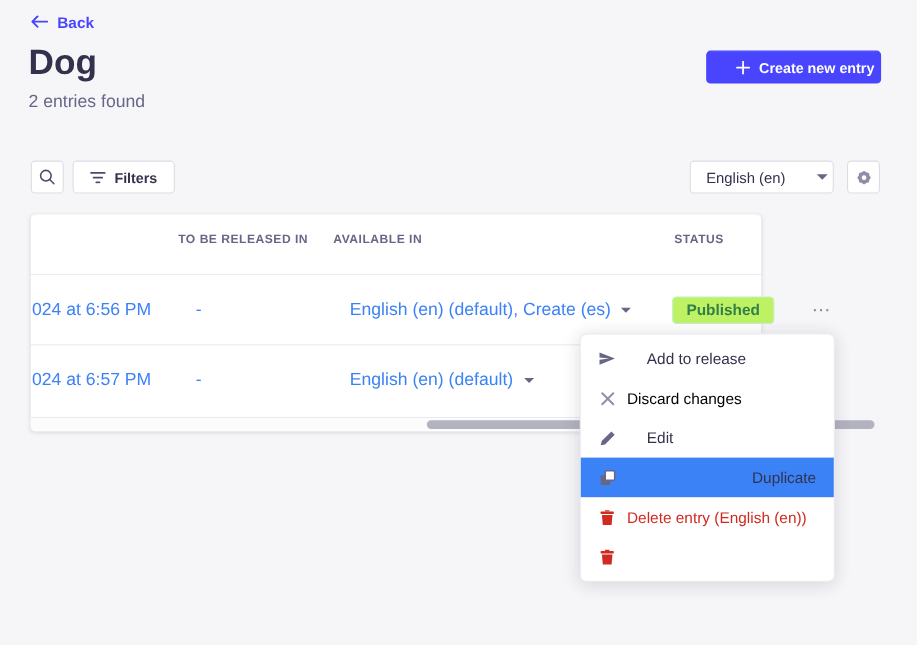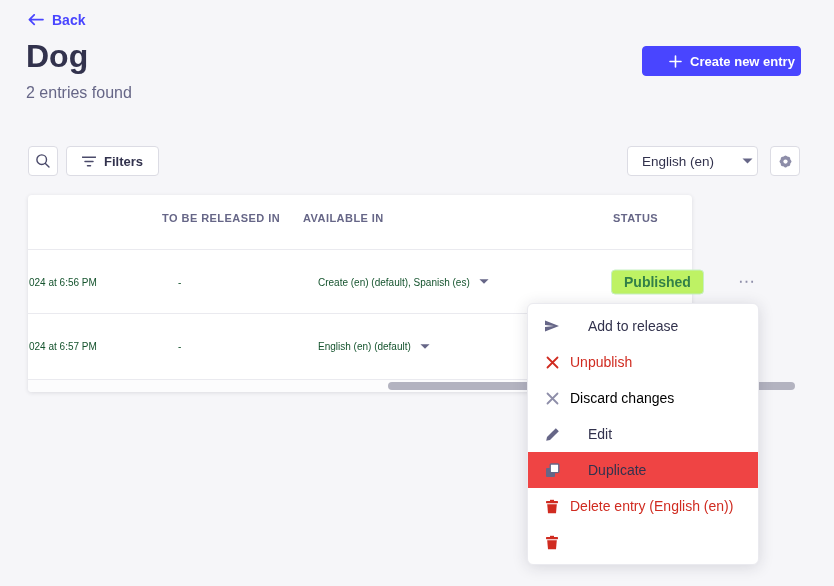--- a/index.html
+++ b/index.html
@@ -75,21 +75,21 @@
   .th-available { left:275px; }
   .th-status { left:585px; }
 
   .trow {
     position:absolute; left:0; right:0; height:64px; cursor:pointer;
   }
   .trow-1 { top:55px; border-bottom:1px solid #eaeaef; }
   .trow-2 { top:119px; }
   .cell {
     position:absolute; top:50%; transform:translateY(-50%);
-    font-size:10px; color:#14532d; white-space:nowrap;
+    font-size:16px; color:#3b82f6; white-space:nowrap;
   }
   .cell-updated { left:1px; }
   .cell-released { left:150px; }
   .cell-available { left:290px; display:flex; align-items:center; gap:9px; }
   .status-badge {
     position:absolute; left:583px; top:50%; transform:translateY(-50%);
     background:#bef264; border:1px solid #c6f0c2; border-radius:4px;
     color:#328048; font-size:14px; font-weight:600;
     padding:3px 12px 4px;
   }
@@ -118,21 +118,21 @@
     padding:4px 0; z-index:10;
   }
   .menu-item {
     height:36px; display:flex; align-items:center; gap:10px;
     padding:0 16px; font-size:14px; cursor:pointer;
   }
   .menu-item .mi-icon { width:16px; height:16px; display:flex; align-items:center; justify-content:center; flex:none; }
   .mi-default { color:#32324d;gap:28px; }
   .mi-danger { color:#d02b20; }
   .mi-disabled { color:#000000; cursor:default; }
-  .mi-highlighted { background:#ef4444; }
+  .mi-highlighted { background:#3b82f6;justify-content:space-between; }
 </style>
 </head>
 <body>
 
 <div id="app">
 
   <a class="back-link">
     <span style="display:flex;">
       <svg width="16" height="12" viewBox="0 0 16 12">
           <path d="M6.2 0.8 L1.4 5.6 L6.2 10.4 M1.6 5.6 H15" stroke="#4945ff" stroke-width="1.7" fill="none" stroke-linecap="round" stroke-linejoin="round"></path>
@@ -190,21 +190,21 @@
     <div class="thead">
       <div class="th th-released">TO BE RELEASED IN</div>
       <div class="th th-available">AVAILABLE IN</div>
       <div class="th th-status">STATUS</div>
     </div>
 
     <div class="trow trow-1">
       <div class="cell cell-updated">024 at 6:56 PM</div>
       <div class="cell cell-released">-</div>
       <div class="cell cell-available">
-        <span>Create (en) (default), Spanish (es)</span>
+        <span>English (en) (default), Create (es)</span>
         <span style="display:flex;">
           <svg width="10" height="6" viewBox="0 0 11 6">
               <path d="M0.5 0.5 H10.5 L5.5 5.5 Z" fill="#666687"></path>
             </svg>
         </span>
       </div>
       <span class="status-badge">Published</span>
       <button class="more-btn">⋯</button>
     </div>
 
@@ -230,28 +230,20 @@
 
     <div class="menu-item mi-default">
       <span class="mi-icon">
         <svg width="16" height="16" viewBox="0 0 16 16">
             <path d="M1 13.5 L15 8 L1 2.5 L1 7 L10 8 L1 9 Z" fill="#666687"></path>
           </svg>
       </span>
       <span>Add to release</span>
     </div>
 
-    <div class="menu-item mi-danger">
-      <span class="mi-icon">
-        <svg width="13" height="13" viewBox="0 0 13 13">
-            <path d="M1.5 1.5 L11.5 11.5 M11.5 1.5 L1.5 11.5" stroke="#d02b20" stroke-width="1.8" stroke-linecap="round"></path>
-          </svg>
-      </span>
-      <span>Unpublish</span>
-    </div>
 
     <div class="menu-item mi-disabled">
       <span class="mi-icon">
         <svg width="13" height="13" viewBox="0 0 13 13">
             <path d="M1.5 1.5 L11.5 11.5 M11.5 1.5 L1.5 11.5" stroke="#8e8ea9" stroke-width="1.8" stroke-linecap="round"></path>
           </svg>
       </span>
       <span>Discard changes</span>
     </div>
 

